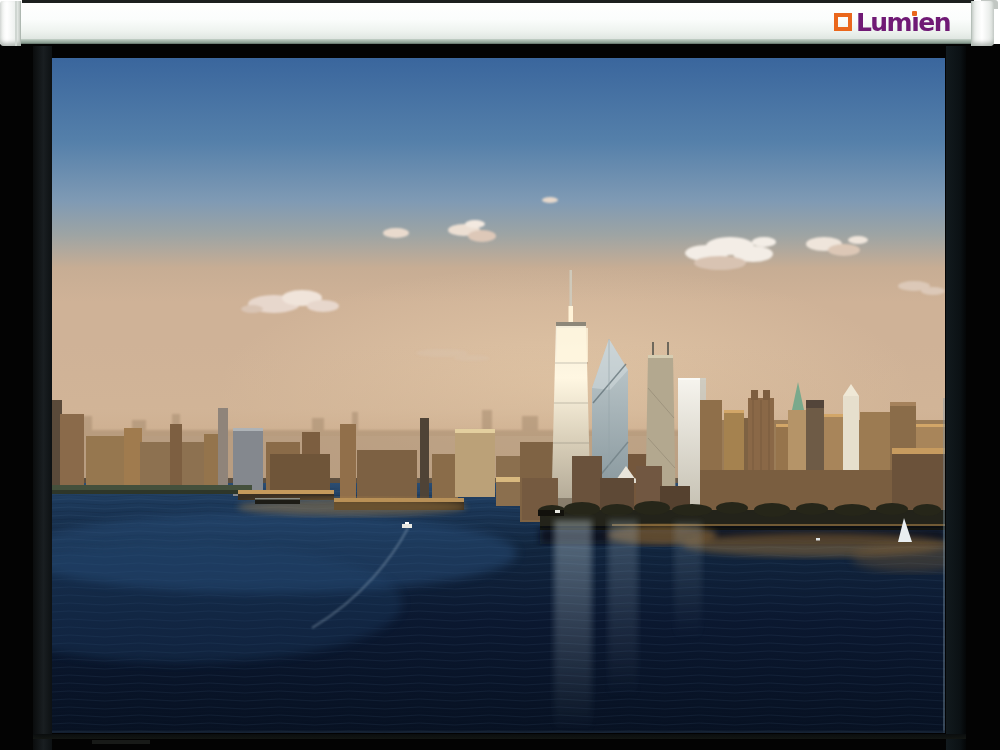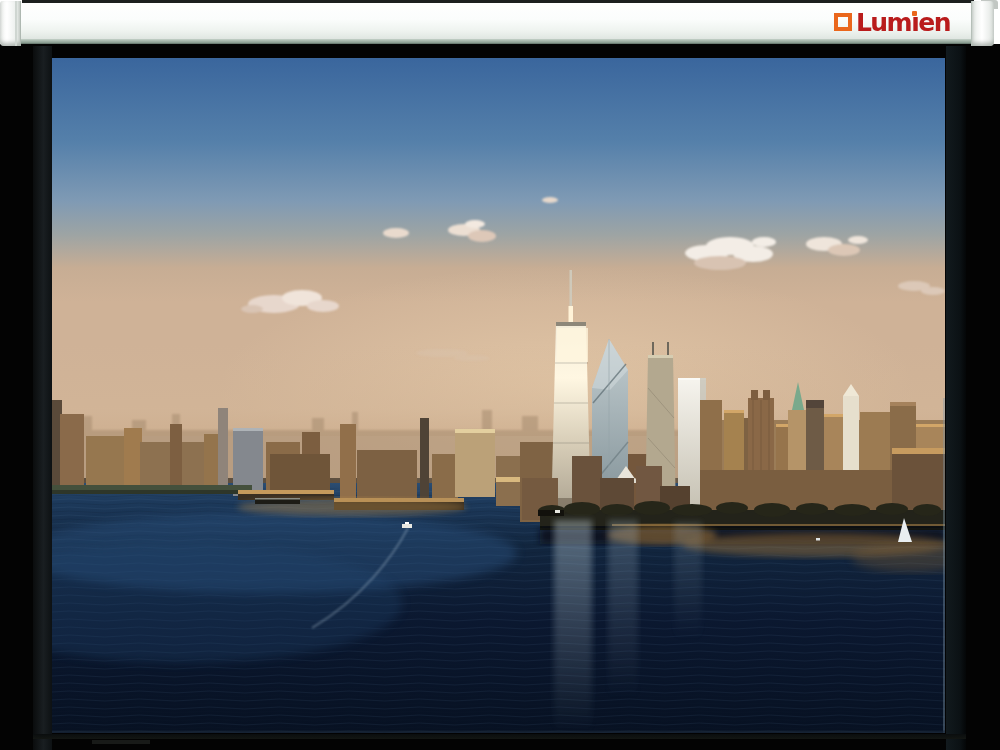--- a/index.html
+++ b/index.html
@@ -32,21 +32,21 @@
   .endcap-left .seam{position:absolute;right:3px;top:0;width:2px;height:100%;background:#cfd6d1;}
   .endcap-right{position:absolute;left:971px;top:1px;width:22px;height:45px;border-radius:0 4px 4px 0;
                 background:linear-gradient(90deg,#e6ebe7,#ffffff 45%,#dfe4e0);
                 border-left:1px solid #b5bfb8;box-shadow:inset 0 -3px 4px rgba(90,105,96,.45);}
   .endcap-right-step{position:absolute;left:981px;top:0;width:17px;height:9px;background:#c2c7c3;
                      border-radius:0 3px 0 0;}
 
   
   .logo{position:absolute;top:9px;right:50px;height:26px;display:flex;align-items:center;}
   .logo-square{width:10px;height:10px;border:4px solid #ea671c;margin-right:4px;background:transparent;}
-  .logo-text{font-weight:bold;font-size:25px;line-height:25px;color:#b91c1c;letter-spacing:-1.5px;
+  .logo-text{font-weight:bold;font-size:25px;line-height:25px;color:#701a75;letter-spacing:-1.5px;
              display:flex;align-items:flex-end;}
   .logo-text span{display:inline-block;}
   .letter-i{position:relative;}
   .letter-i::before{content:"";position:absolute;left:1px;top:1px;width:5px;height:5px;
                     background:#ea671c;border-radius:1px;}
 </style>
 </head>
 <body>
 
 <div class="stage">

